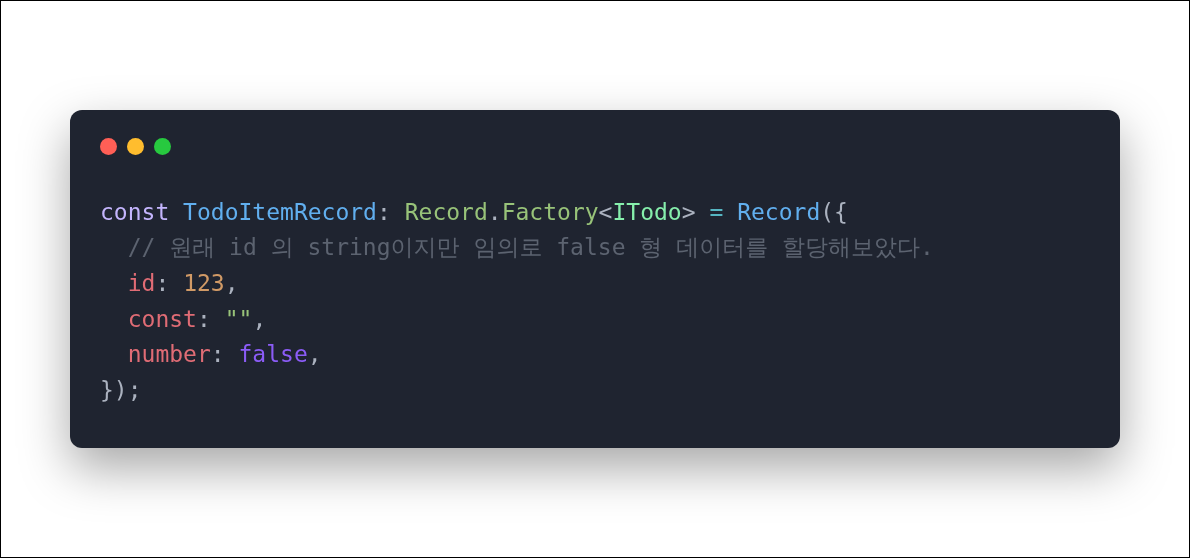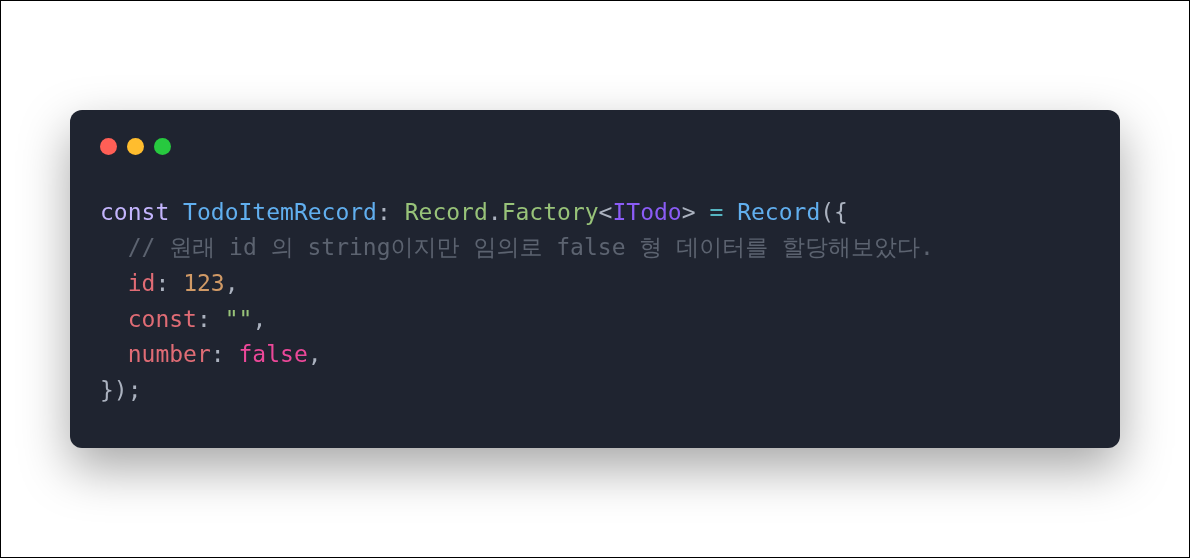--- a/index.html
+++ b/index.html
@@ -39,26 +39,26 @@
   .dot.green { background: #27c93f; }
   .code {
     padding: 30px 30px 0 30px;
     font-size: 23px;
     line-height: 1.55;
     white-space: pre;
     color: #cbccc6;
   }
   .tok-keyword  { color: #c4b5fd; }
   .tok-typename { color: #61afef; margin-top: 40px; }
-  .tok-class    { color: #8b5cf6; margin-top: 36px; }
+  .tok-class    { color: #86efac; margin-top: 36px; }
   .tok-func     { color: #98c379; }
   .tok-prop     { color: #e06c75; text-align: center; }
   .tok-number   { color: #d19a66; }
   .tok-string   { color: #98c379; }
-  .tok-bool     { color: #ec4899; margin-top: 41px; }
+  .tok-bool     { color: #8b5cf6; margin-top: 41px; }
   .tok-punct    { color: #abb2bf; }
   .tok-op       { color: #56b6c2; }
   .tok-comment  { color: #5c6370; }
 </style>
 </head>
 <body>
 
 <div class="window">
   <div class="titlebar">
     <div class="dot red"></div>

